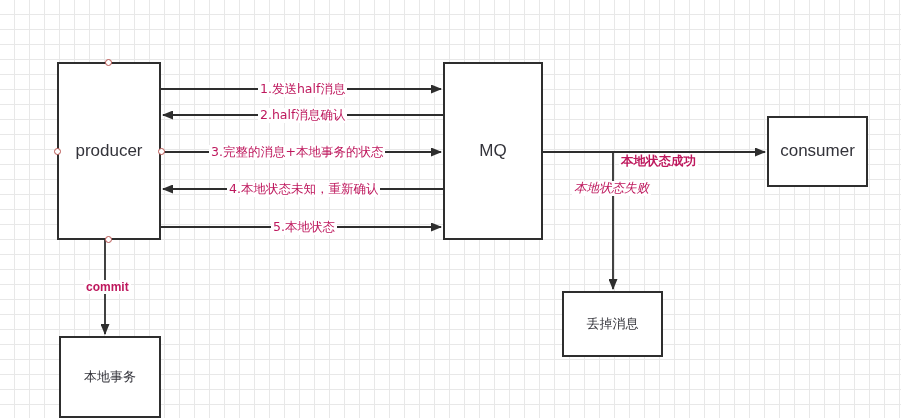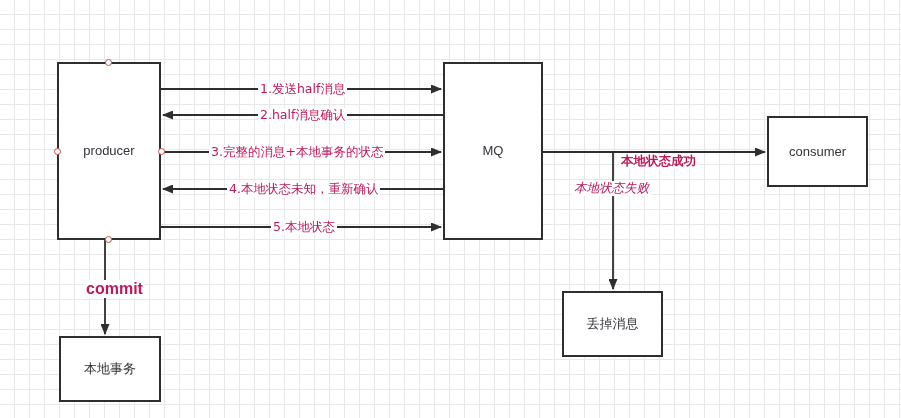--- a/index.html
+++ b/index.html
@@ -35,21 +35,21 @@
   .node-box {
     position: absolute;
     border: 2px solid #2e2e2e;
     background: #ffffff;
     box-sizing: border-box;
     display: flex;
     align-items: center;
     justify-content: center;
   }
   .node-label {
-    font-size: 13px;
+    font-size: 17px;
     color: #33333a;
     line-height: 1.2;
     text-align: center;
     white-space: nowrap;
   }
   .node-label.cn {
     font-family: "DejaVu Sans", "Liberation Sans", sans-serif;
     font-size: 13px;
   }
   .edge-label {
@@ -58,21 +58,21 @@
     color: #be185d;
     background: #ffffff;
     white-space: nowrap;
     line-height: 1;
     padding: 1px 2px;
     font-family: "DejaVu Sans", "Liberation Sans", sans-serif;
   }
   .edge-label.latin {
     font-family: "Liberation Sans", "DejaVu Sans", sans-serif;
     font-weight: bold;
-    font-size: 16px;
+    font-size: 12px;
   }
   .port {
     position: absolute;
     width: 7px;
     height: 7px;
     border: 1px solid #b85450;
     border-radius: 50%;
     background: #ffffff;
     box-sizing: border-box;
   }
@@ -115,21 +115,21 @@
   </div>
 
   <div class="node-box" style="left:767px; top:116px; width:101px; height:71px;">
     <span class="node-label">consumer</span>
   </div>
 
   <div class="node-box" style="left:443px; top:62px; width:100px; height:178px;">
     <span class="node-label">MQ</span>
   </div>
 
-  <div class="node-box" style="left:59px; top:336px; width:102px; height:66px;">
+  <div class="node-box" style="left:59px; top:336px; width:102px; height:82px;">
     <span class="node-label cn">本地事务</span>
   </div>
 
   <div class="node-box" style="left:562px; top:291px; width:101px; height:66px;">
     <span class="node-label cn">丢掉消息</span>
   </div>
 
   <div class="port" style="left:105px; top:59px;"></div>
   <div class="port" style="left:54px; top:148px;"></div>
   <div class="port" style="left:158px; top:148px;"></div>

